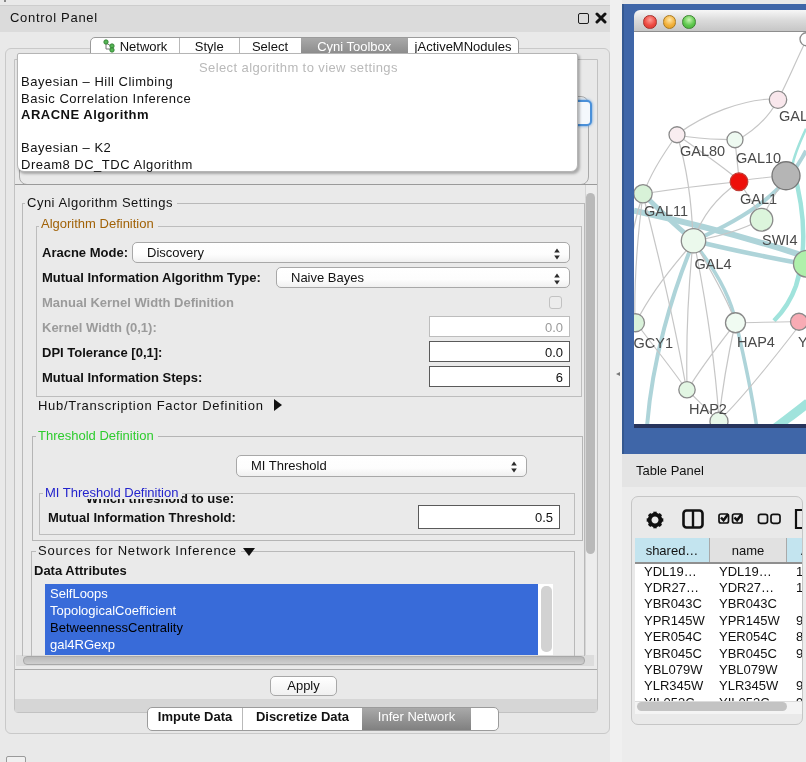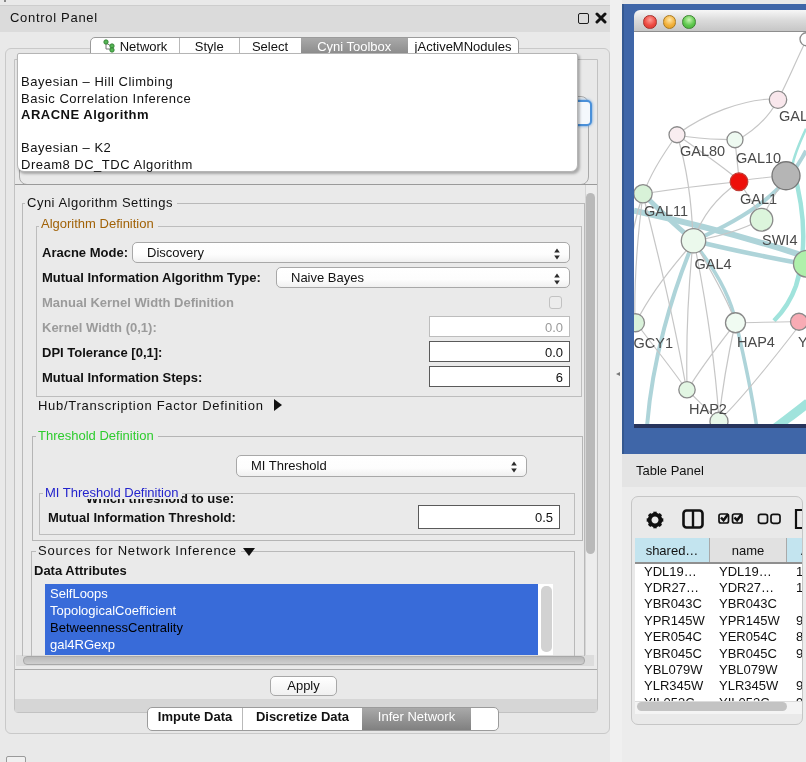--- a/index.html
+++ b/index.html
@@ -50,20 +50,21 @@
   <div class="sep"></div>
   <div class="sg" style="width:61px;">Select</div>
   <div class="sg sel" style="width:107.5px;">Cyni Toolbox</div>
   <div class="sg" style="width:110px;">jActiveMNodules</div>
 </div>
 
 <div class="abs" style="left:19px;top:96px;width:568px;height:87px;border:1px solid #a9a9a9;border-radius:8px;"></div>
 <div class="abs" style="left:200px;top:100px;width:388px;height:22px;border:2px solid #4a90d9;border-radius:5px;box-shadow:0 0 3px #4a90d9;background:#f4f8fc;"></div>
 
 <div class="abs" style="left:17px;top:53px;width:561px;height:119px;background:#fff;border:1px solid #b5b5b5;border-radius:2px 2px 7px 7px;box-shadow:1.5px 2px 2.5px rgba(0,0,0,0.28);box-sizing:border-box;">
+  <div class="lbl" style="left:181px;top:7px;color:#b9b9b9;letter-spacing:0.4px;">Select algorithm to view settings</div>
   <div class="lbl" style="left:3px;top:21px;letter-spacing:0.5px;">Bayesian – Hill Climbing</div>
   <div class="lbl" style="left:3px;top:37.5px;letter-spacing:0.5px;">Basic Correlation Inference</div>
   <div class="lbl b" style="left:3px;top:54px;letter-spacing:0.5px;">ARACNE Algorithm</div>
   <div class="lbl" style="left:3px;top:87px;letter-spacing:0.5px;">Bayesian – K2</div>
   <div class="lbl" style="left:3px;top:103.5px;letter-spacing:0.5px;">Dream8 DC_TDC Algorithm</div>
 </div>
 
 <div class="abs" style="left:15px;top:184px;width:582px;height:486px;border-top:1px solid #9a9a9a;border-bottom:1px solid #aaa;background:#eaeaea;box-sizing:border-box;"></div>
 
 <div class="abs" style="left:585px;top:185px;width:11px;height:470px;background:#ededed;border-left:1px solid #d6d6d6;box-sizing:border-box;"></div>

